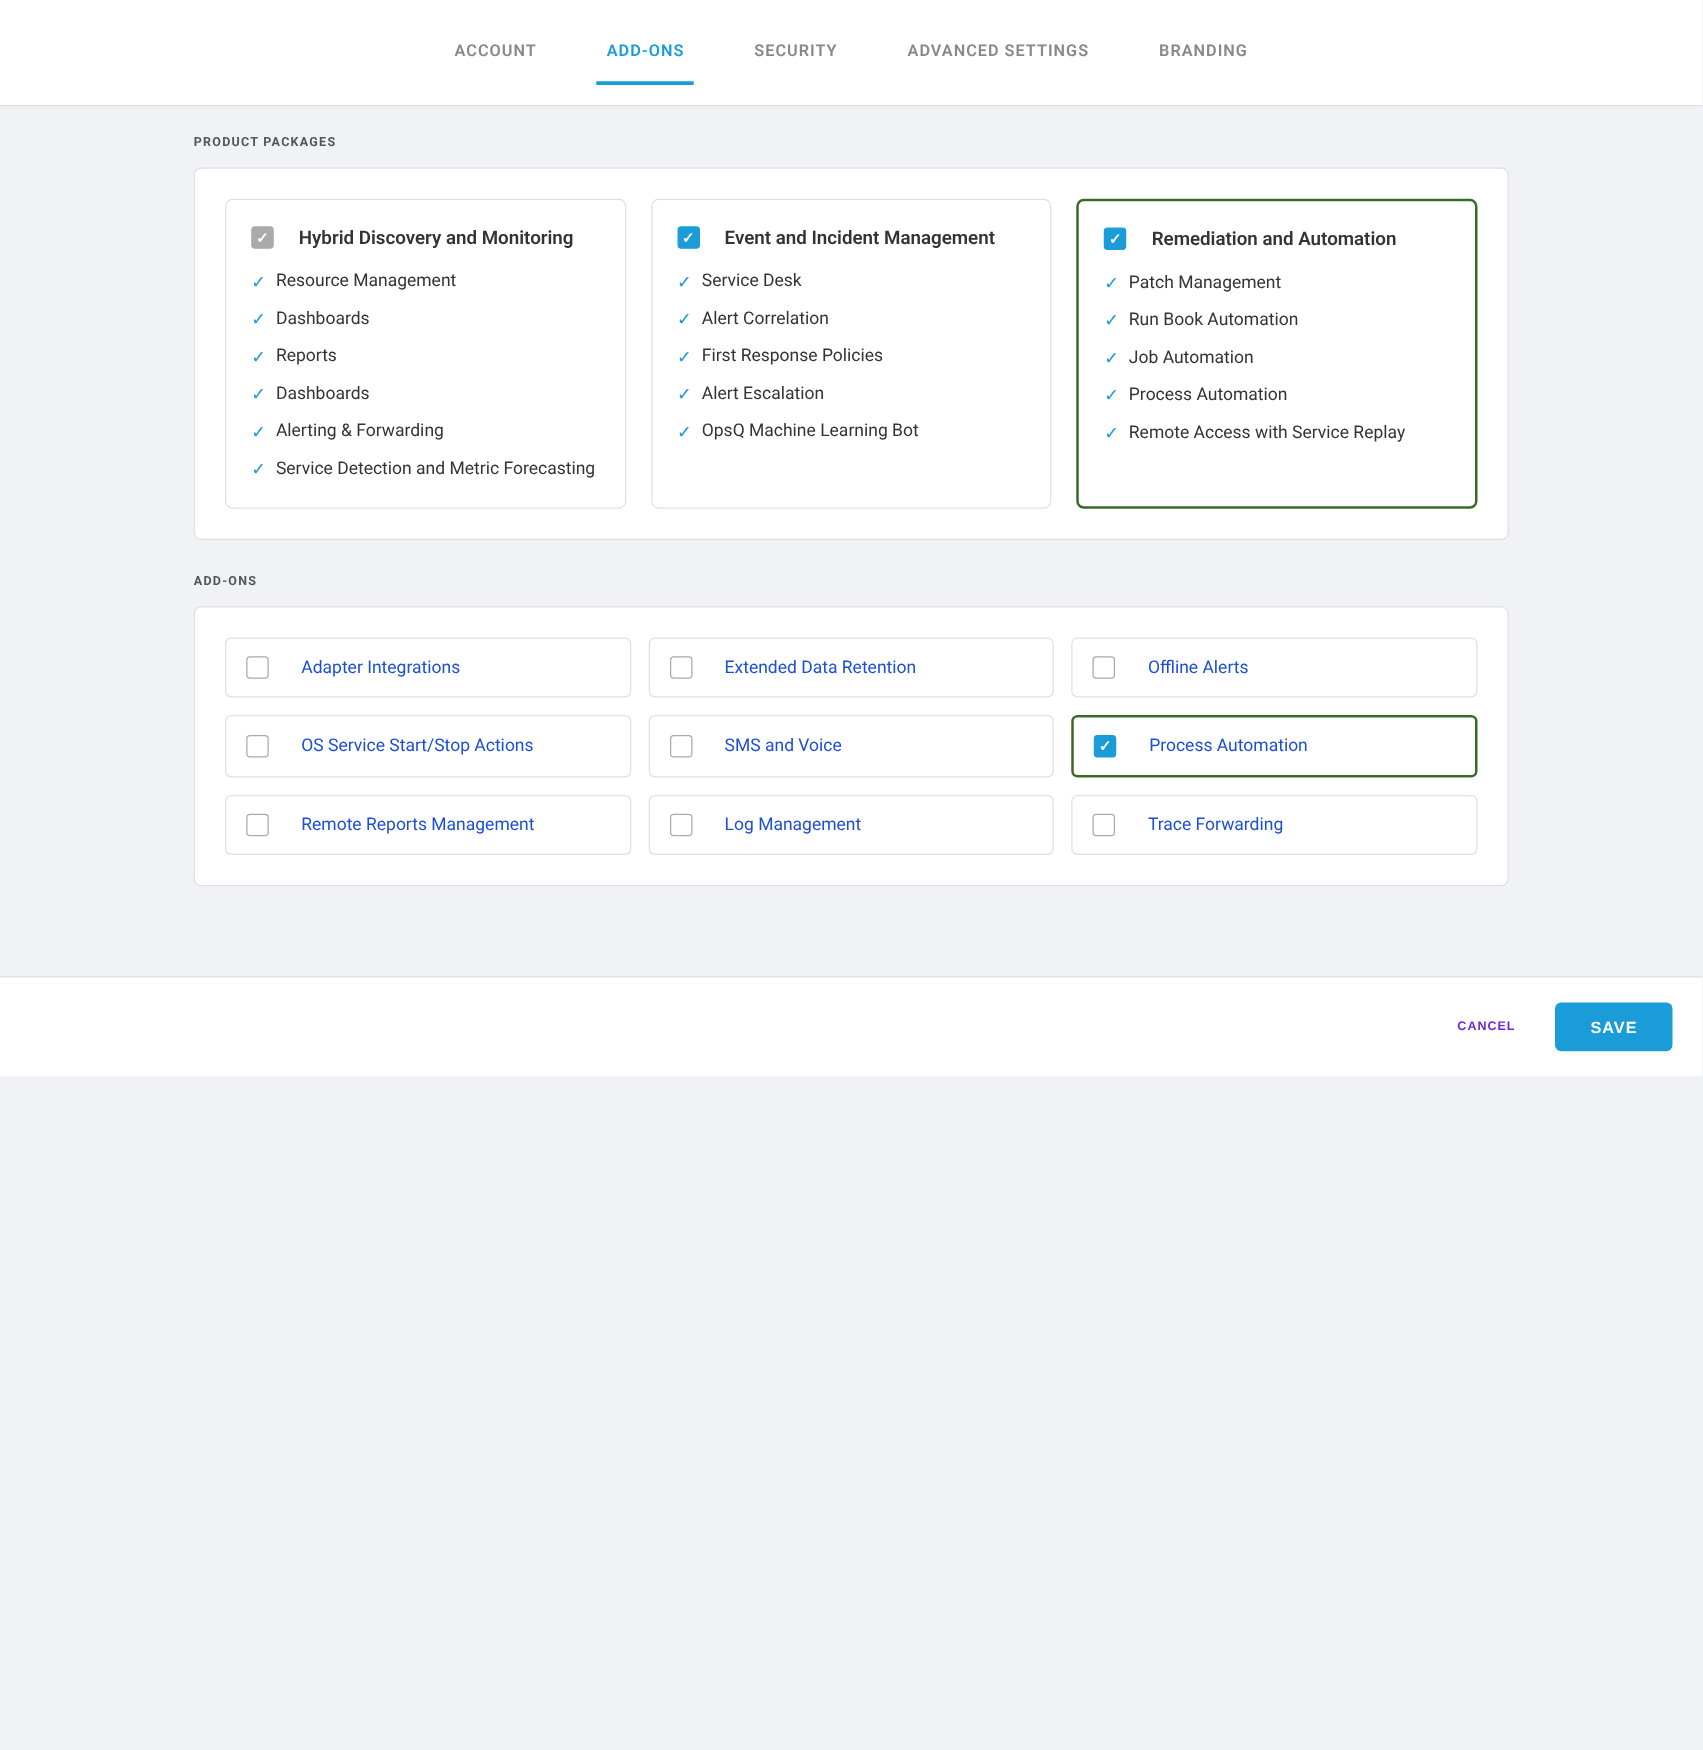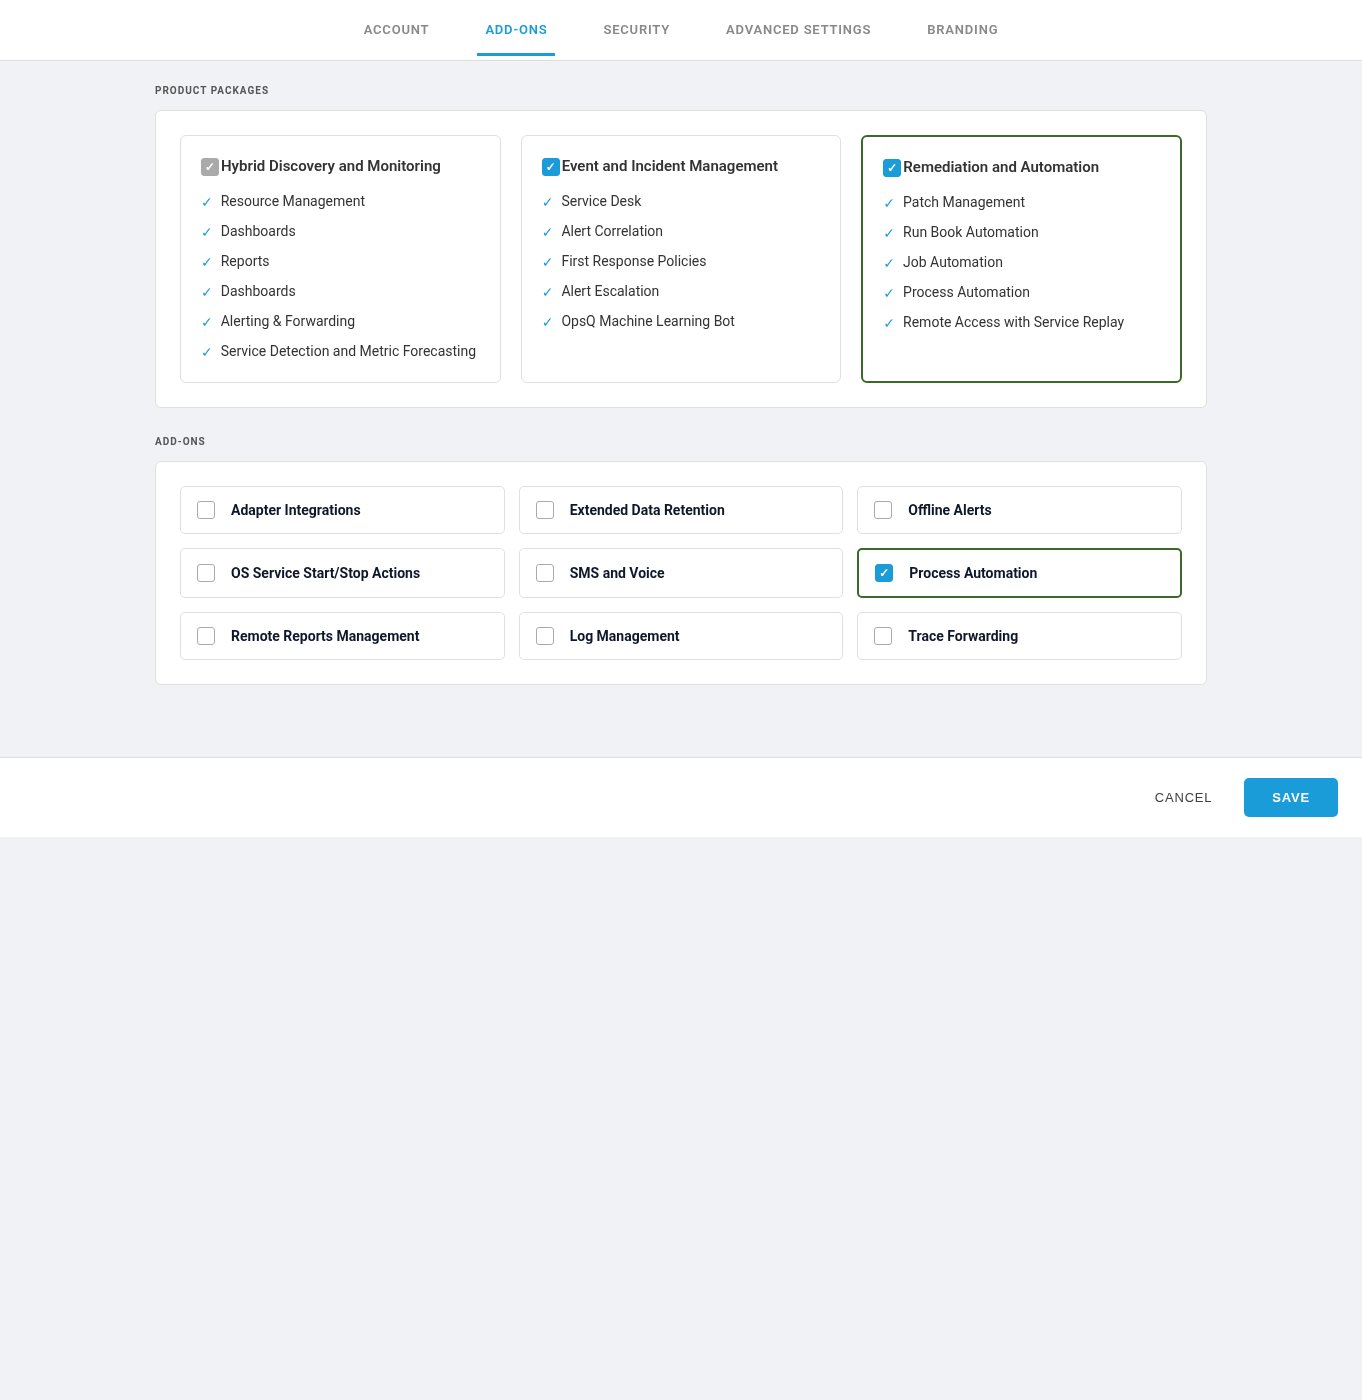--- a/index.html
+++ b/index.html
@@ -10,21 +10,21 @@
       min-height: 1400px;
     }
 
     
     .top-nav {
       background: #fff;
       border-bottom: 1px solid #ddd;
       display: flex;
       justify-content: center;
       gap: 40px;
-      padding: 4px;
+      padding: 16px;
     }
     .top-nav-item {
       padding: 18px 8px 16px;
       font-size: 13px;
       font-weight: 600;
       letter-spacing: 0.8px;
       color: #888;
       cursor: pointer;
       border-bottom: 3px solid transparent;
       text-transform: uppercase;
@@ -72,22 +72,22 @@
       padding: 20px;
       background: #fff;
     }
 
     .package-card.highlighted {
       border: 2.5px solid #3a6a2a;
     }
 
     .package-header {
       display: flex;
-      align-items: flex-end;
-      gap: 2px;
+      align-items: center;
+      gap: 20px;
       margin-bottom: 16px;
     }
 
     .package-title {
       font-size: 15px;
       font-weight: 600;
       color: #333;
       line-height: 1.35;
     }
 
@@ -159,29 +159,28 @@
     
     .addons-grid {
       display: grid;
       grid-template-columns: 1fr 1fr 1fr;
       gap: 14px;
     }
 
     .addon-item {
       display: flex;
       align-items: center;
-      gap: 16px;
+      gap: 26px;
       border: 1px solid #e0e0e0;
       border-radius: 5px;
       padding: 14px 16px;
       background: #fff;
       font-size: 14px;
-      color: #0f172a;
+      color: #1d4ed8;
       cursor: pointer;
-      font-weight: bold;
     }
 
     .addon-item.highlighted {
       border: 2.5px solid #3a6a2a;
     }
 
     
     .footer-bar {
       display: flex;
       justify-content: flex-end;
@@ -189,24 +188,24 @@
       gap: 16px;
       padding: 20px 24px;
       background: #fff;
       border-top: 1px solid #ddd;
       margin-top: 20px;
     }
 
     .btn-cancel {
       background: transparent;
       border: none;
-      font-size: 13px;
-      font-weight: 400;
+      font-size: 10px;
+      font-weight: 700;
       letter-spacing: 0.8px;
-      color: #404040;
+      color: #6d28d9;
       cursor: pointer;
       text-transform: uppercase;
       padding: 10px 16px;
     }
 
     .btn-save {
       background: #1a9cd8;
       color: #fff;
       border: none;
       border-radius: 5px;

